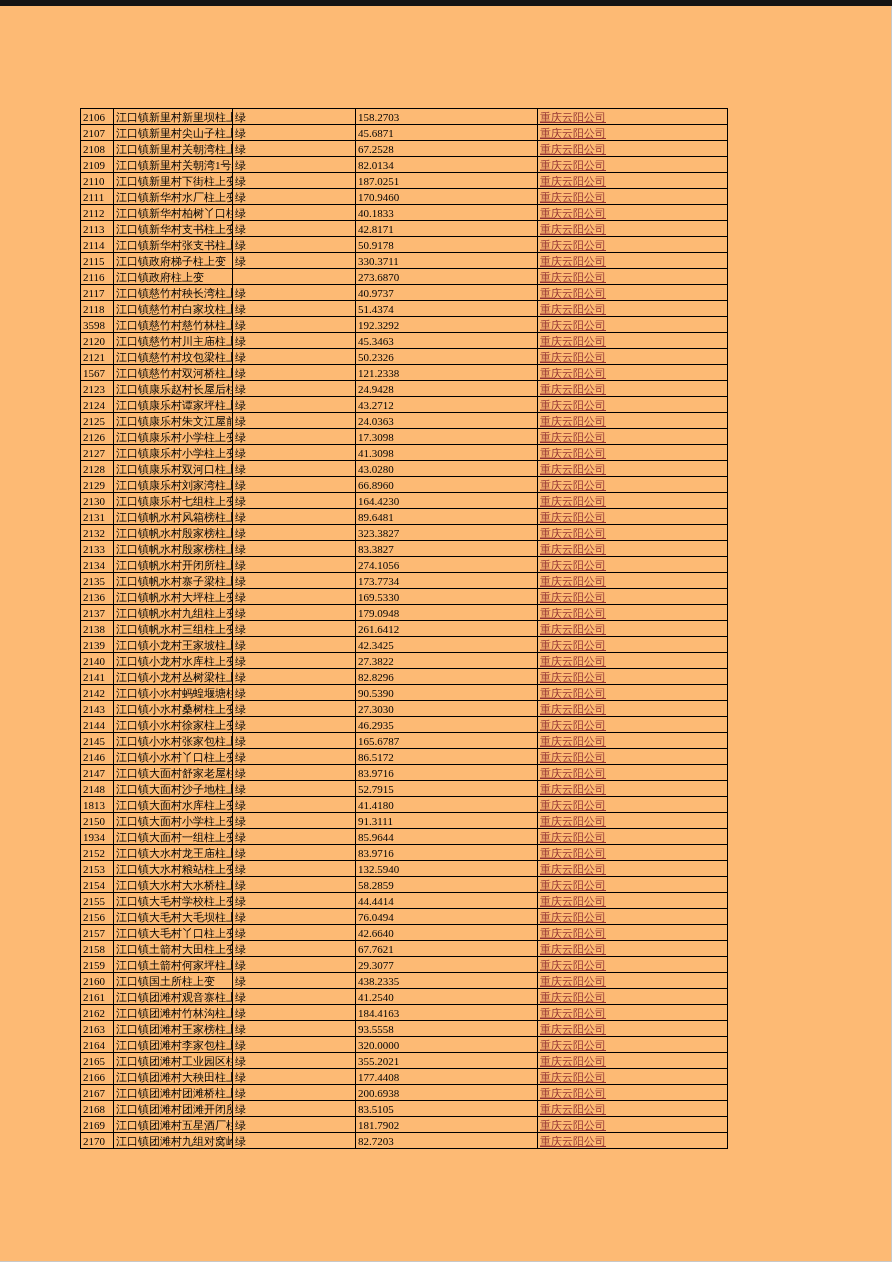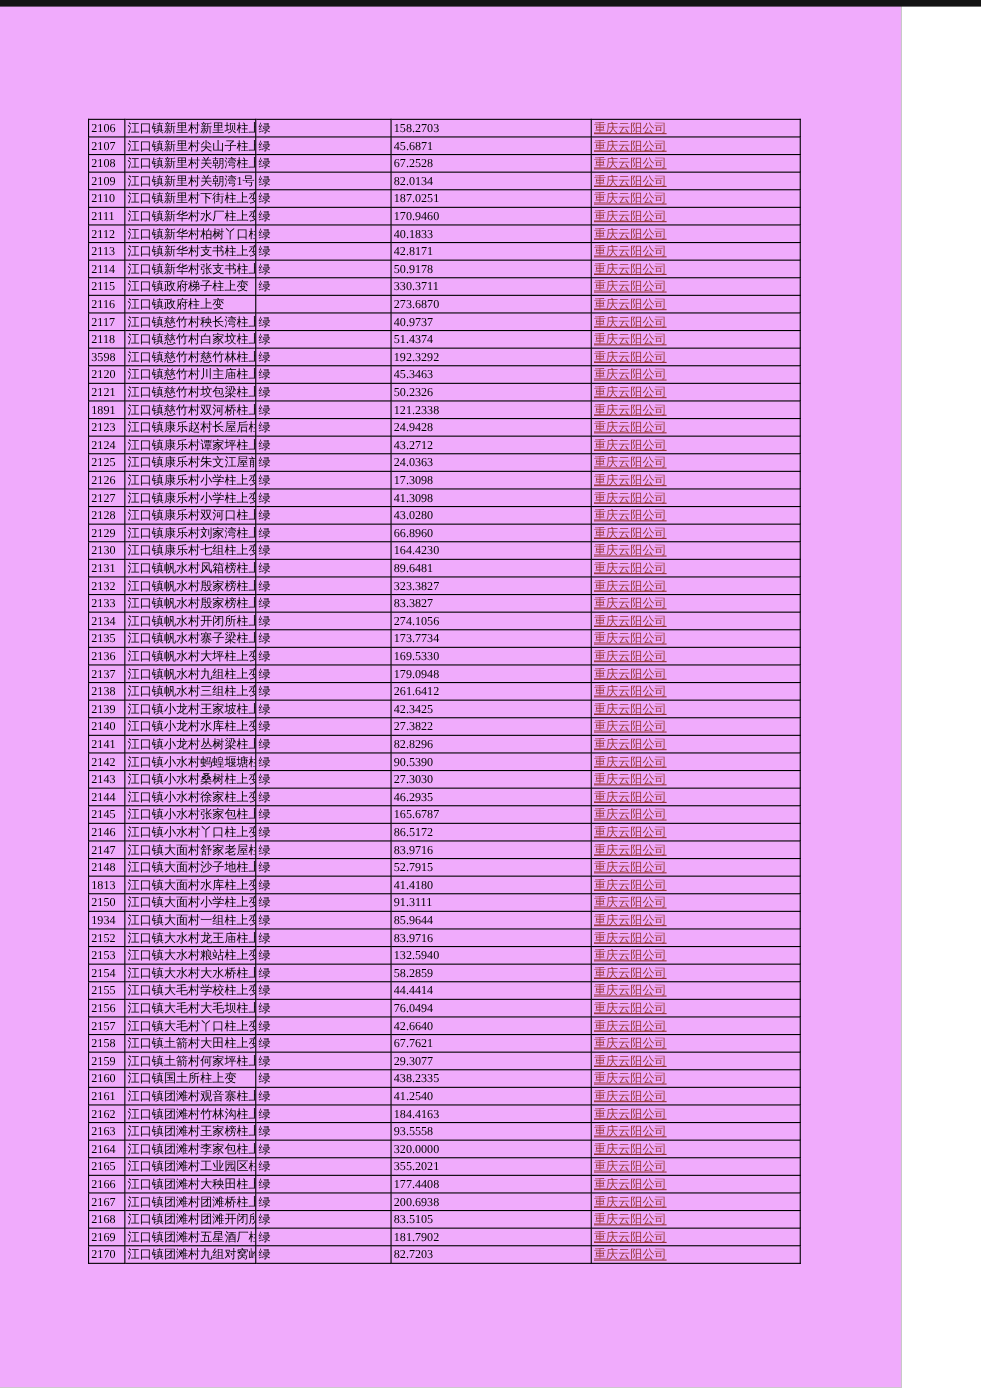--- a/index.html
+++ b/index.html
@@ -6,23 +6,23 @@
     margin: 0;
     padding: 0;
     background: #ffffff;
     width: 892px;
     height: 1262px;
     overflow: hidden;
     font-family: "Liberation Serif", "DejaVu Serif", serif;
   }
   .page {
     position: relative;
-    width: 820px;
+    width: 892px;
     height: 1262px;
-    background: #f0abfc;
+    background: #fdba74;
     border-right: 1px solid #c8c8c8;
     border-bottom: 1px solid #c8c8c8;
     box-sizing: border-box;
   }
   .top-edge {
     position: absolute;
     top: 0;
     left: 0;
     width: 892px;
     height: 6px;
@@ -174,21 +174,21 @@
           <td class="col-company" style="color: rgb(150, 54, 52);">重庆云阳公司</td>
         </tr>
         <tr>
           <td class="col-id">2121</td>
           <td class="col-name">江口镇慈竹村坟包梁柱上变</td>
           <td class="col-status">绿</td>
           <td class="col-value">50.2326</td>
           <td class="col-company" style="color: rgb(150, 54, 52);">重庆云阳公司</td>
         </tr>
         <tr>
-          <td class="col-id">1891</td>
+          <td class="col-id">1567</td>
           <td class="col-name">江口镇慈竹村双河桥柱上变</td>
           <td class="col-status">绿</td>
           <td class="col-value">121.2338</td>
           <td class="col-company" style="color: rgb(150, 54, 52);">重庆云阳公司</td>
         </tr>
         <tr>
           <td class="col-id">2123</td>
           <td class="col-name">江口镇康乐赵村长屋后柱上变</td>
           <td class="col-status">绿</td>
           <td class="col-value">24.9428</td>

